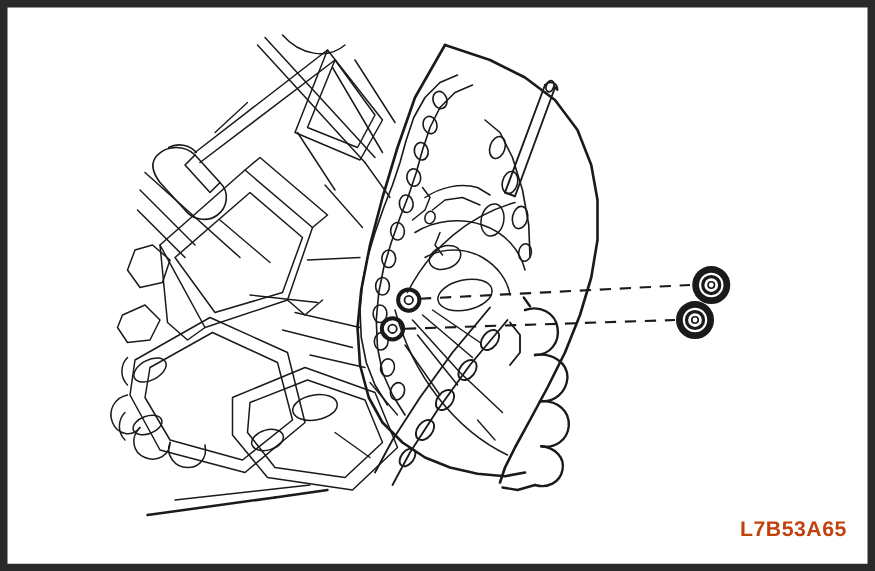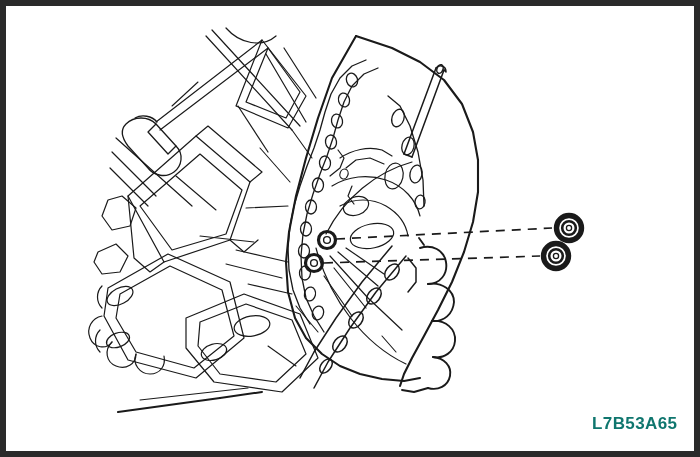--- a/index.html
+++ b/index.html
@@ -38,21 +38,21 @@
     display: block;
   }
   #figure-id-label {
     position: absolute;
     left: 592px;
     top: 414px;
     font-family: "Liberation Sans", sans-serif;
     font-size: 17px;
     font-weight: bold;
     letter-spacing: 0.4px;
-    color: #0f766e;
+    color: #c2410c;
     white-space: nowrap;
     line-height: 20px;
   }
 </style>
 </head>
 <body>
 
 <div id="figure-root">
 
   <svg id="figure-canvas" viewBox="0 0 700 457" xmlns="http://www.w3.org/2000/svg">

